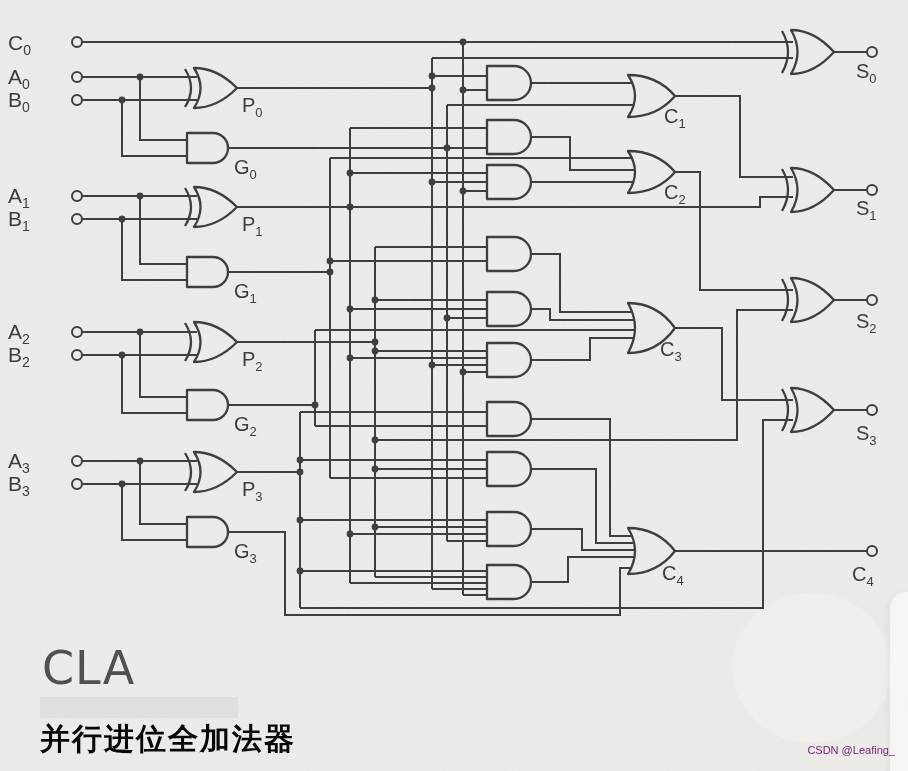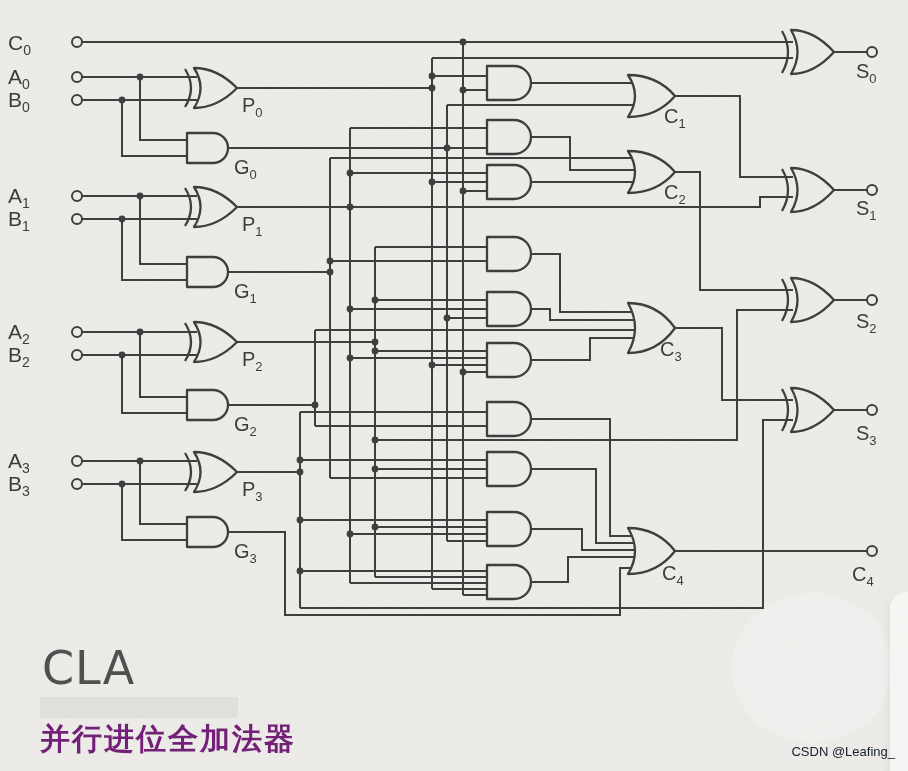--- a/index.html
+++ b/index.html
@@ -5,23 +5,23 @@
   html,body{margin:0;padding:0;}
   .stage{position:relative;width:908px;height:771px;background:#eeedea;overflow:hidden;
          font-family:"Liberation Sans",sans-serif;}
   .blob{position:absolute;right:16px;bottom:28px;width:160px;height:150px;border-radius:50%;
         background:#f2f1ef;}
   .card-edge{position:absolute;right:-16px;top:592px;width:34px;height:200px;border-radius:16px;
         background:#f9f8f6;box-shadow:-3px 3px 8px rgba(0,0,0,0.05);}
   .title-hl{position:absolute;left:40px;top:697px;width:198px;height:21px;background:#e2e1de;}
   .cla-title{position:absolute;left:42px;top:645px;font-size:46px;line-height:1.0;color:#4c4c4c;
         font-family:"DejaVu Sans","Liberation Sans",sans-serif;letter-spacing:1px;}
-  .cla-sub{position:absolute;left:40px;top:719px;font-size:30px;font-weight:700;color:#701a75;
+  .cla-sub{position:absolute;left:40px;top:719px;font-size:30px;font-weight:700;color:#000000;
         letter-spacing:2px;font-family:"DejaVu Sans","Liberation Sans",sans-serif;}
-  .watermark{position:absolute;right:13px;top:744px;font-size:13px;color:#0f172a;
+  .watermark{position:absolute;right:13px;top:744px;font-size:11px;color:#701a75;
         font-family:"Liberation Sans",sans-serif;}
   #circuit{position:absolute;left:0;top:0;}
   .texture{position:absolute;left:0;top:0;pointer-events:none;}
 </style>
 </head>
 <body>
 
 <div class="stage">
   <div class="blob"></div>
   <div class="card-edge"></div>

